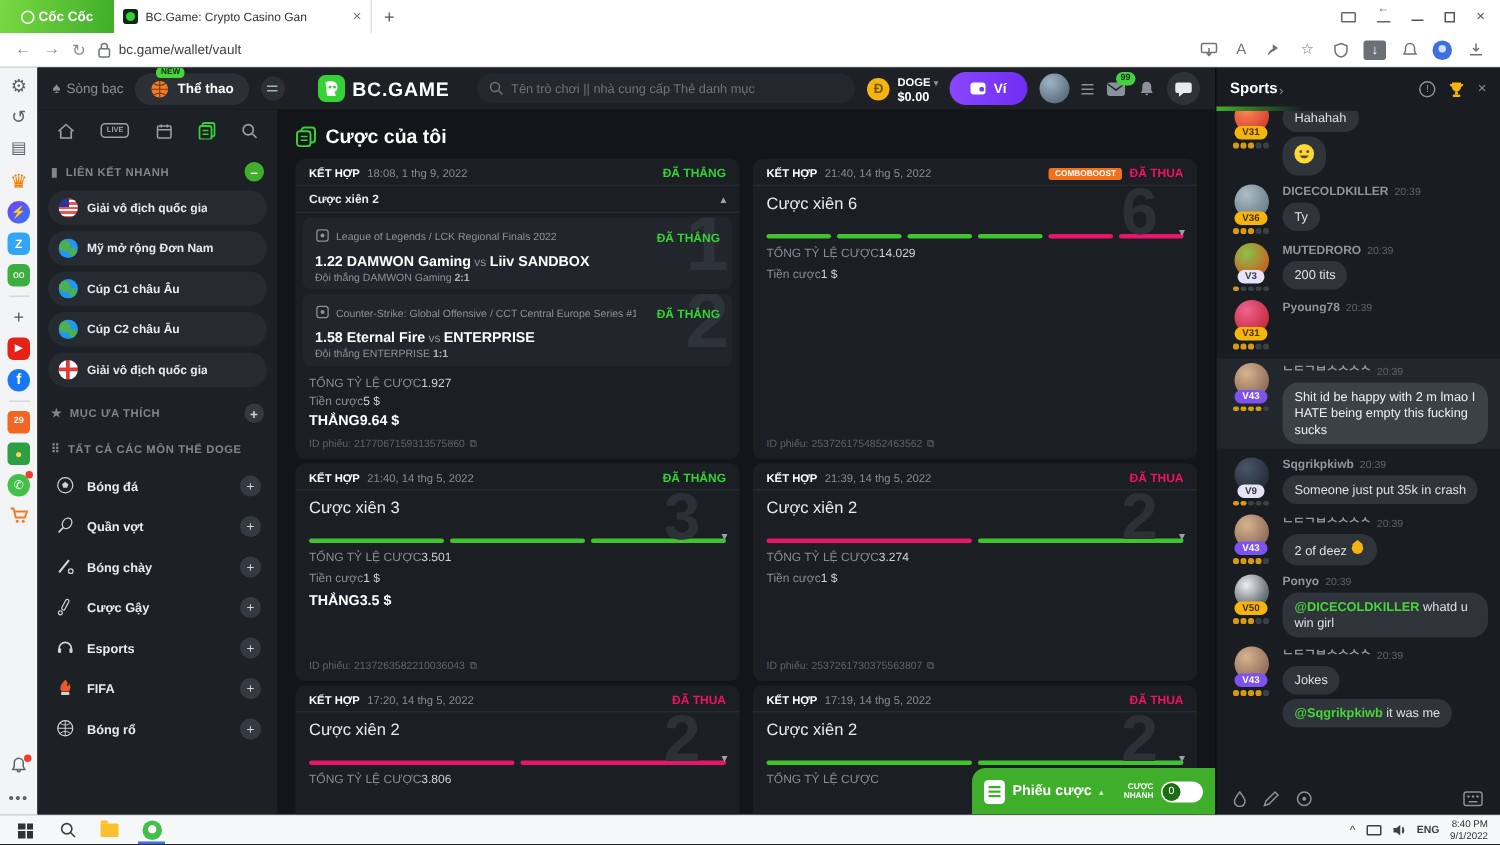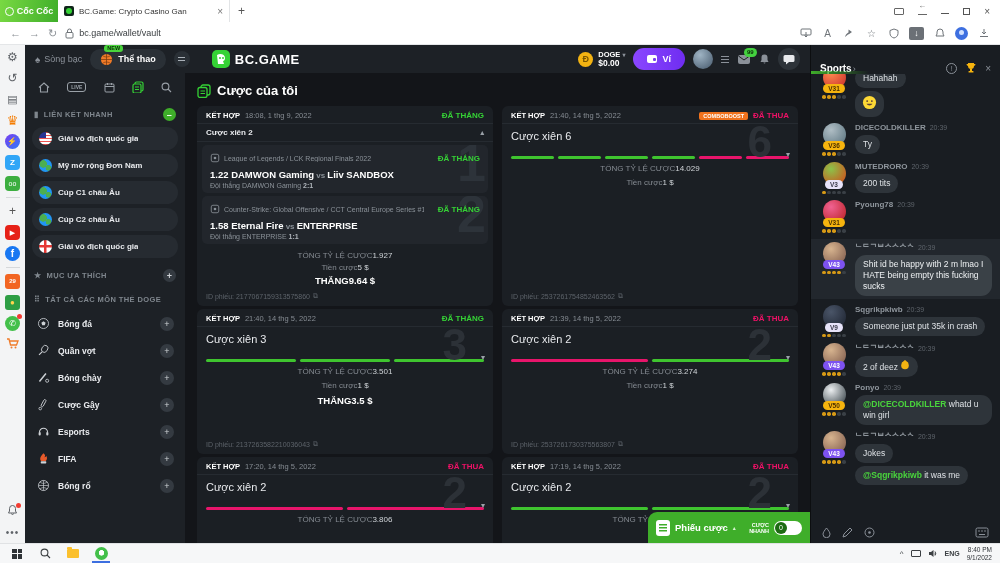--- a/index.html
+++ b/index.html
@@ -1,21 +1,21 @@
 <!DOCTYPE html>
 <html><head>
 <meta charset="utf-8">
 <style>
 *{margin:0;padding:0;box-sizing:border-box}
 html,body{background:#000;font-family:"Liberation Sans",sans-serif}
 .screen{position:relative;width:1000px;height:563px;overflow:hidden;background:#15181c}
 
 
 .titlebar{height:22px;background:#fff;display:flex;align-items:center}
-.brand{width:58px;height:22px;background:linear-gradient(100deg,#79d943,#3fae2a);color:#fff;font-weight:bold;font-size:9px;display:flex;align-items:center;justify-content:center;gap:3px}
+.brand{width:76px;height:22px;background:linear-gradient(100deg,#79d943,#3fae2a);color:#fff;font-weight:bold;font-size:9px;display:flex;align-items:center;justify-content:center;gap:3px}
 .brand-dot{width:9px;height:9px;border:1.5px solid #fff;border-radius:50%}
 .tab{width:172px;height:22px;background:#fff;display:flex;align-items:center;gap:5px;padding:0 6px;border-right:1px solid #e2e4e6}
 .favicon{width:10px;height:10px;background:#10251a;border-radius:2px;position:relative;flex:0 0 auto}
 .favicon::after{content:"";position:absolute;left:2px;top:2px;width:6px;height:6px;border-radius:50%;background:#35d235}
 .tab-title{font-size:8px;color:#333;white-space:nowrap;overflow:hidden;flex:1}
 .tab-x{font-size:10px;color:#777;cursor:pointer}
 .ntab{font-size:12px;color:#555;margin-left:8px}
 .winctl{margin-left:auto;display:flex;align-items:center;gap:14px;padding-right:10px;color:#555}
 .wc-box{width:10px;height:7px;border:1px solid #666;border-radius:1px}
 .wc-arr{width:9px;height:7px;border-bottom:1px solid #666;position:relative}
@@ -132,52 +132,52 @@
 .cst.lost{color:#ee1166}
 
 .cbd{flex:1;display:flex;flex-direction:column;padding:4px 9px 6px;position:relative;border-top:1px solid #262b31}
 .ctit{color:#e8eaed;font-size:11px;padding-top:2px}
 .cnum{position:absolute;right:26px;top:-4px;font-size:44px;font-weight:bold;color:#2c3137;line-height:1}
 .ccar{position:absolute;right:8px;top:26px;color:#9aa1a8;font-size:8px}
 .bars{display:flex;gap:4px;margin-top:14px}
 .bar{flex:1;height:3px;border-radius:2px}
 .bar.w{background:#3fc42f}
 .bar.l{background:#e8156b}
-.crow{display:flex;justify-content:center;margin-top:5px;font-size:8px;color:#868c93}
+.crow{display:flex;justify-content:flex-start;margin-top:5px;font-size:8px;color:#868c93}
 .crow .val{color:#cfd3d7}
 .crow.boldrow{font-size:9.5px;font-weight:bold;color:#fff}
 .crow.boldrow .val{color:#fff}
 .cid{margin-top:auto;color:#5d636a;font-size:7px;display:flex;align-items:center;gap:3px;padding-top:4px}
 
 .xrow{display:flex;align-items:center;justify-content:space-between;border-top:1px solid #262b31;border-bottom:1px solid #262b31;padding:4px 9px;color:#e8eaed;font-size:8px;font-weight:bold}
 .xrow .xc{color:#9aa1a8;font-size:7px}
 .leg{position:relative;background:#22262c;border-radius:5px;margin:3px 5px 0;padding:4px 8px;overflow:hidden}
 .legnum{position:absolute;right:2px;top:-8px;font-size:52px;font-weight:bold;color:#2d333a;line-height:1}
 .l1{display:flex;align-items:center;gap:4px;position:relative;z-index:1}
 .llg{color:#8b9299;font-size:7px;white-space:nowrap;overflow:hidden;max-width:200px}
 .l1 .cst{margin-left:auto}
 .l2{color:#fff;font-size:9.5px;font-weight:bold;margin-top:2px;position:relative;z-index:1}
-.l2 .vs{color:#8b9299;font-weight:bold;font-size:8px}
+.l2 .vs{color:#8b9299;font-weight:normal;font-size:8px}
 .l3{color:#8b9299;font-size:7px;margin-top:2px;position:relative;z-index:1}
 .l3 b{color:#aeb4ba}
 .cft{padding:4px 9px 6px;display:flex;flex-direction:column;flex:1}
 .cft .crow{margin-top:3px}
 
 
 .betslip{position:absolute;right:0;bottom:0;width:162px;height:31px;background:#3fae2a;border-radius:9px 0 0 0;display:flex;align-items:center;gap:5px;padding:0 8px;z-index:5}
 .bs-ic{width:14px;height:16px;background:#fff;border-radius:3px;background-image:linear-gradient(#3fae2a,#3fae2a),linear-gradient(#3fae2a,#3fae2a),linear-gradient(#3fae2a,#3fae2a);background-size:8px 1.5px;background-position:3px 4px,3px 7px,3px 10px;background-repeat:no-repeat}
 .bs-label{color:#fff;font-weight:bold;font-size:9.5px}
 .bs-caret{color:#d6f5cd;font-size:6px}
 .bs-quick{margin-left:auto;color:#fff;font-weight:bold;font-size:5.5px;text-align:right;line-height:6px;width:26px}
 .bs-toggle{width:28px;height:14px;background:#fff;border-radius:7px;display:flex;align-items:center;padding:1px}
 .bs-knob{width:12px;height:12px;border-radius:50%;background:#1d6b12;color:#fff;font-size:7px;text-align:center;line-height:12px}
 
 
 .chat{width:190px;background:#191d22;display:flex;flex-direction:column;border-left:1px solid #0c0e10}
-.chead{height:29px;display:flex;align-items:flex-end;gap:1px;padding:0 9px;position:relative;flex:0 0 auto}
+.chead{height:29px;display:flex;align-items:center;gap:1px;padding:0 9px;position:relative;flex:0 0 auto}
 .ctab{color:#fff;font-weight:bold;font-size:10px}
 .tabu{position:absolute;left:0;top:26px;width:58px;height:3px;background:linear-gradient(90deg,#3fae2a,rgba(63,174,42,0))}
 .cchev{color:#8b9199;font-size:9px}
 .chead .right{margin-left:auto;display:flex;align-items:center;gap:8px}
 .infoc{width:11px;height:11px;border:1px solid #8b9199;border-radius:50%;color:#8b9199;font-size:7px;text-align:center;line-height:10px}
 .cx{color:#8b9199;font-size:10px}
 .msgs{flex:1;overflow:hidden;padding:4px 8px 0;display:flex;flex-direction:column;gap:6px}
 .msg{display:flex;gap:6px}
 .msg.cut{margin-top:-12px}
 .msg.hl{background:#22272d;margin-left:-8px;margin-right:-8px;padding:3px 8px}
@@ -342,20 +342,27 @@
           <span class="logo">
             <span class="logo-ic">
                 <svg width="12" height="12" viewBox="0 0 12 12">
                   <path d="M2 2c3-2 8-1 8 3 0 2-1 3-2 3l1 3H3z" fill="#fff"></path>
                   <circle cx="5" cy="5" r="1" fill="#35d235"></circle>
                   <circle cx="8" cy="5" r="1" fill="#35d235"></circle>
                 </svg>
               </span>
             <span class="logo-tx">BC.GAME</span>
           </span>
+          <div class="search">
+            <svg width="10" height="10">
+                <circle cx="4" cy="4" r="3" fill="none" stroke="#6d747b"></circle>
+                <line x1="6.5" y1="6.5" x2="9" y2="9" stroke="#6d747b"></line>
+              </svg>
+            <input class="sinput" placeholder="Tên trò chơi || nhà cung cấp Thẻ danh mục" style="">
+          </div>
           <div class="bal">
             <span class="coin">Đ</span>
             <span class="balcol">
               <span class="cur"><span>DOGE</span> <i class="carr">▾</i></span>
               <span class="amt">$0.00</span>
             </span>
           </div>
           <button class="wallet">
             <span class="w-ic"></span>
             <span>Ví</span>

